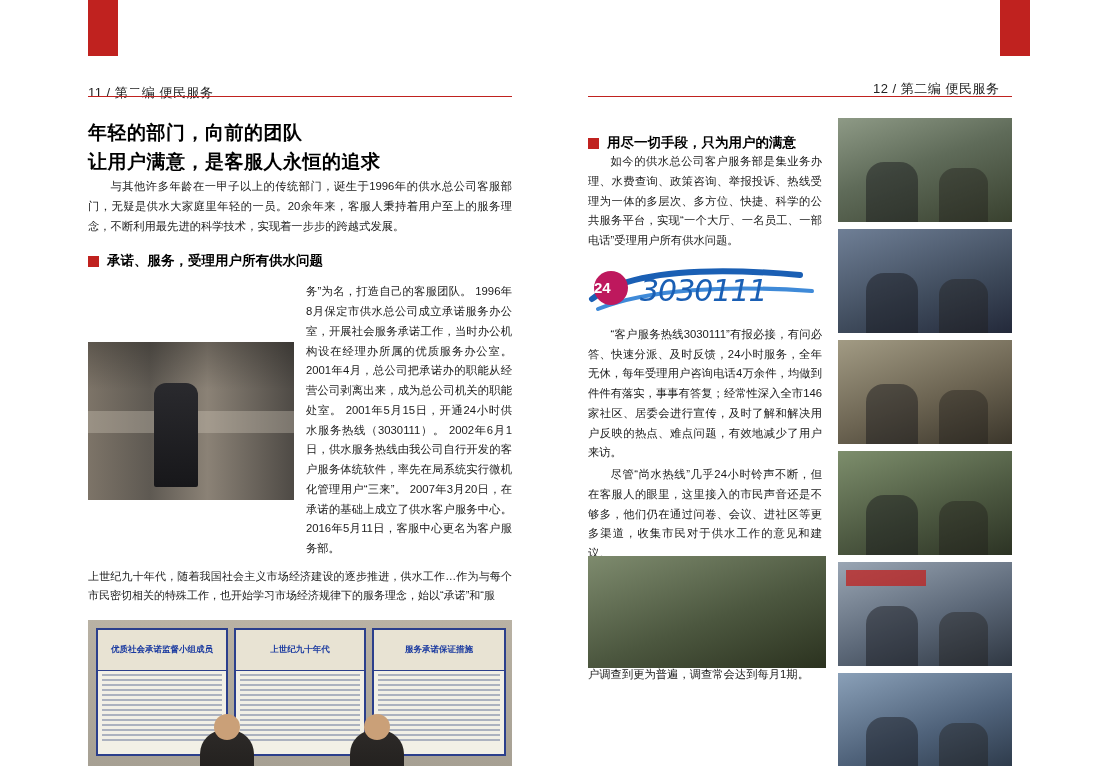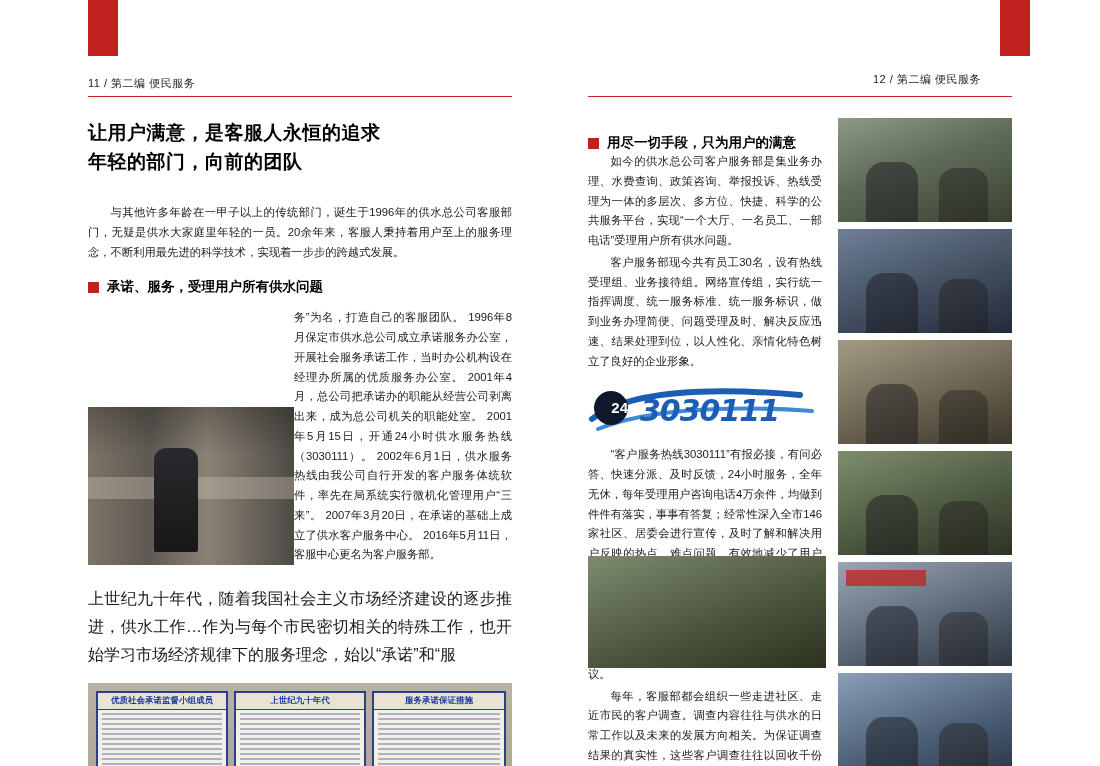--- a/index.html
+++ b/index.html
@@ -26,23 +26,24 @@
   .topbar-right {
     position: absolute;
     left: 1000px; top: 0;
     width: 30px; height: 56px;
     background: #c0221f;
   }
 
   
   .folio {
     position: absolute;
-    font-size: 11px;
+    font-size: 13px;
     letter-spacing: .5px;
     color: #222;
+    margin-top: 8px;
   }
   .folio-left { left: 88px; top: 76px; }
   .folio-right { left: 873px; top: 72px; }
   .rule {
     position: absolute;
     height: 1px;
     background: #c0221f;
   }
   .rule-left { left: 88px; top: 96px; width: 424px; }
   .rule-right { left: 588px; top: 96px; width: 424px; }
@@ -55,21 +56,21 @@
   }
   .headline {
     font-family: "DejaVu Sans", sans-serif;
     font-weight: bold;
     font-size: 19px;
     line-height: 1.5;
     color: #000;
     letter-spacing: .5px;
   }
   .lede {
-    margin-top: 28px;
+    margin-top: 2px;
     font-size: 11.3px;
     line-height: 1.75;
     text-align: justify;
     text-indent: 2em;
     color: #1a1a1a;
   }
   .subhead {
     margin-top: 16px;
     display: flex;
     align-items: center;
@@ -82,21 +83,22 @@
     width: 11px; height: 11px;
     background: #c0221f;
     display: inline-block;
     flex: none;
   }
 
   
   .row-photo-text {
     margin-top: 12px;
     display: flex;
-    align-items: flex-end;
+    gap: 12px;
+    align-items: center;
   }
   .photo {
     background: #6d6257;
     position: relative;
     overflow: hidden;
     flex: none;
   }
   .photo-office {
     width: 206px; height: 158px;
     background:
@@ -118,22 +120,22 @@
     width: 100%; height: 22px;
     background: rgba(210,200,185,.35);
   }
   .sidetext {
     font-size: 11.3px;
     line-height: 1.75;
     text-align: justify;
     flex: 1 1 auto;
   }
   .undertext {
-    margin-top: 20px;
-    font-size: 16px;
+    margin-top: 8px;
+    font-size: 11px;
     line-height: 1.75;
     text-align: justify;
   }
 
   
   .photo-board {
     margin-top: 14px;
     width: 424px; height: 226px;
     background: linear-gradient(180deg,#b9b2a4 0%,#9c968a 100%);
     position: relative;
@@ -147,21 +149,21 @@
   }
   .board-p1 { left: 8px; width: 128px; height: 124px; }
   .board-p2 { left: 146px; width: 128px; height: 124px; }
   .board-p3 { left: 284px; width: 130px; height: 124px; }
   .board-title {
     background: #e8e3d3;
     color: #1a3aa0;
     font-weight: bold;
     font-size: 8.5px;
     text-align: center;
-    padding: 2px 0;
+    padding: 14px 0;
     border-bottom: 1px solid #2b3f8c;
   }
   .board-lines {
     padding: 3px 4px;
   }
   .board-lines i {
     display: block;
     height: 2px;
     background: #9aa2b5;
     margin-bottom: 3px;
@@ -206,36 +208,36 @@
   }
   .hotline-swoosh {
     position: absolute;
     left: 0; top: 4px;
     width: 230px; height: 48px;
   }
   .hotline-num {
     position: absolute;
     left: 52px; top: 4px;
     font-family: "DejaVu Sans", sans-serif;
-    font-weight: bold;
+    font-weight: normal;
     font-style: italic;
     font-size: 30px;
     color: #1a5fb4;
     letter-spacing: -1px;
   }
   .hotline-24 {
     position: absolute;
     left: 6px; top: 10px;
     width: 34px; height: 34px;
     border-radius: 50%;
-    background: #0f172a;
+    background: #be185d;
     color: #fff;
     font-size: 15px;
     font-weight: bold;
-    text-align: right;
+    text-align: left;
     line-height: 34px;
   }
 
   
   .photo-stack {
     position: absolute;
     left: 250px; top: 0;
     width: 174px;
   }
   .ph {
@@ -289,22 +291,22 @@
 <div class="topbar-right"></div>
 
 <div class="folio folio-left">11 / 第二编 便民服务</div>
 <div class="folio folio-right">12 / 第二编 便民服务</div>
 <div class="rule rule-left"></div>
 <div class="rule rule-right"></div>
 
 <div class="col-left">
 
   <div class="headline">
+    <div>年轻的部门，向前的团队</div>
     <div>让用户满意，是客服人永恒的追求</div>
-    <div>年轻的部门，向前的团队</div>
   </div>
 
   <div class="lede">与其他许多年龄在一甲子以上的传统部门，诞生于1996年的供水总公司客服部门，无疑是供水大家庭里年轻的一员。20余年来，客服人秉持着用户至上的服务理念，不断利用最先进的科学技术，实现着一步步的跨越式发展。</div>
 
   <div class="subhead">
     <span class="marker"></span>
     <span>承诺、服务，受理用户所有供水问题</span>
   </div>
 
   <div class="row-photo-text">
@@ -386,21 +388,20 @@
 
 <div class="col-right">
 
   <div class="subhead">
     <span class="marker"></span>
     <span>用尽一切手段，只为用户的满意</span>
   </div>
 
   <div class="right-flow">
     <p>如今的供水总公司客户服务部是集业务办理、水费查询、政策咨询、举报投诉、热线受理为一体的多层次、多方位、快捷、科学的公共服务平台，实现“一个大厅、一名员工、一部电话”受理用户所有供水问题。</p>
-    <p>客户服务部现今共有员工30名，设有热线受理组、业务接待组。网络宣传组，实行统一指挥调度、统一服务标准、统一服务标识，做到业务办理简便、问题受理及时、解决反应迅速、结果处理到位，以人性化、亲情化特色树立了良好的企业形象。</p>
 
     <div class="hotline-logo">
       <svg class="hotline-swoosh" viewBox="0 0 230 48">
         <path d="M4 34 C 40 6, 120 2, 212 10" stroke="#1a5fb4" stroke-width="6" fill="none" stroke-linecap="round"></path>
         <path d="M10 44 C 60 24, 140 20, 224 26" stroke="#3f8ad8" stroke-width="4" fill="none" stroke-linecap="round"></path>
       </svg>
       <div class="hotline-24">24</div>
       <div class="hotline-num">3030111</div>
     </div>
 

